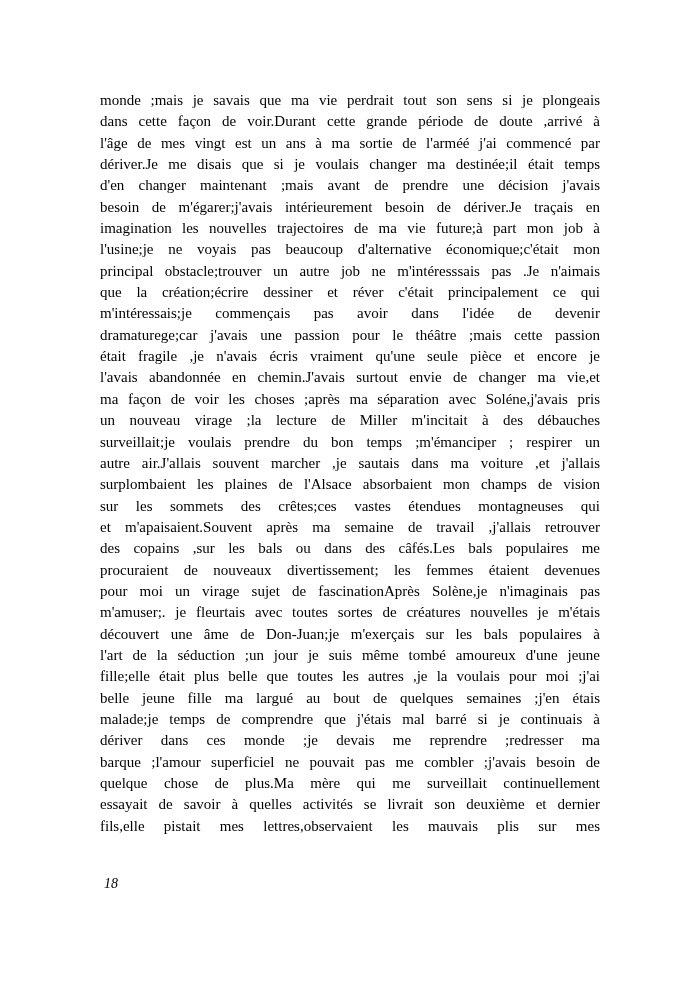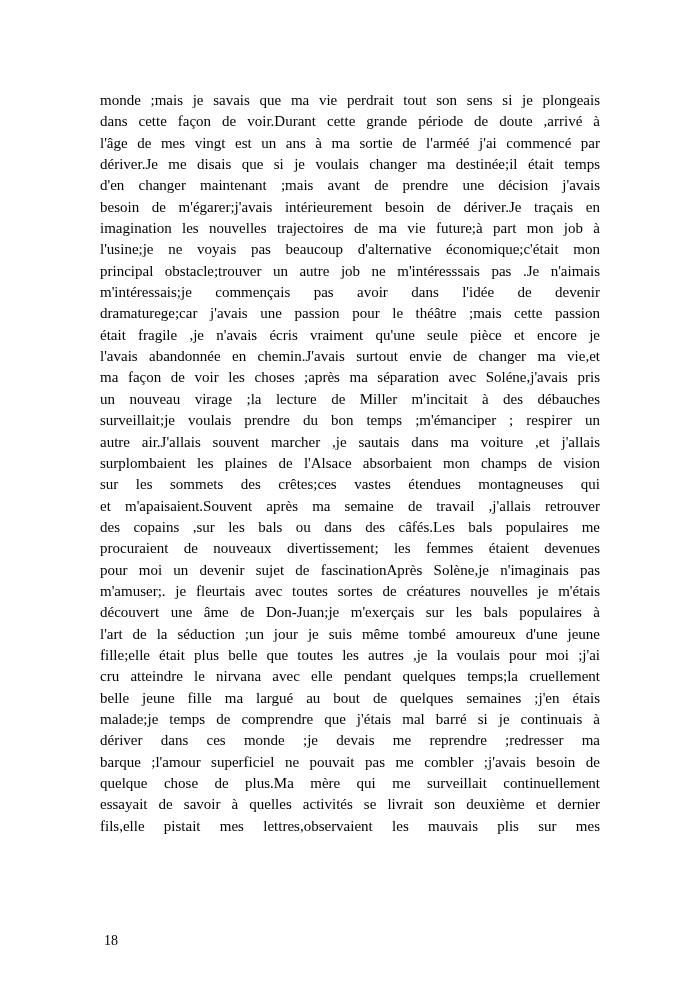--- a/index.html
+++ b/index.html
@@ -31,58 +31,59 @@
   .text-line {
     text-align: justify;
     text-align-last: justify;
     -moz-text-align-last: justify;
     white-space: normal;
     overflow: hidden;
   }
   .page-number {
     position: absolute;
     left: 104px;
-    top: 933px;
+    top: 876px;
     font-size: 14px;
     text-align: left;
+    font-style: italic;
   }
 </style>
 </head>
 <body>
 
 <div class="page">
   <div class="text-block">
       <div class="text-line">monde ;mais je savais que ma vie perdrait tout son sens si je plongeais</div>
       <div class="text-line">dans cette façon de voir.Durant cette grande période de doute ,arrivé à</div>
       <div class="text-line">l'âge de mes vingt est un ans à ma sortie de l'arméé j'ai commencé par</div>
       <div class="text-line">dériver.Je me disais que si je voulais changer ma destinée;il était temps</div>
       <div class="text-line">d'en changer maintenant ;mais avant de prendre une décision j'avais</div>
       <div class="text-line">besoin de m'égarer;j'avais intérieurement besoin de dériver.Je traçais en</div>
       <div class="text-line">imagination les nouvelles trajectoires de ma vie future;à part mon job à</div>
       <div class="text-line">l'usine;je ne voyais pas beaucoup d'alternative économique;c'était mon</div>
       <div class="text-line">principal obstacle;trouver un autre job ne m'intéresssais pas .Je n'aimais</div>
+      <div class="text-line">que la création;écrire dessiner et réver c'était principalement ce qui</div>
       <div class="text-line">m'intéressais;je commençais pas avoir dans l'idée de devenir</div>
       <div class="text-line">dramaturege;car j'avais une passion pour le théâtre ;mais cette passion</div>
       <div class="text-line">était fragile ,je n'avais écris vraiment qu'une seule pièce et encore je</div>
       <div class="text-line">l'avais abandonnée en chemin.J'avais surtout envie de changer ma vie,et</div>
       <div class="text-line">ma façon de voir les choses ;après ma séparation avec Soléne,j'avais pris</div>
       <div class="text-line">un nouveau virage ;la lecture de Miller m'incitait à des débauches</div>
       <div class="text-line">surveillait;je voulais prendre du bon temps ;m'émanciper ; respirer un</div>
       <div class="text-line">autre air.J'allais souvent marcher ,je sautais dans ma voiture ,et j'allais</div>
       <div class="text-line">surplombaient les plaines de l'Alsace absorbaient mon champs de vision</div>
       <div class="text-line">sur les sommets des crêtes;ces vastes étendues montagneuses qui</div>
       <div class="text-line">et m'apaisaient.Souvent après ma semaine de travail ,j'allais retrouver</div>
       <div class="text-line">des copains ,sur les bals ou dans des câfés.Les bals populaires me</div>
       <div class="text-line">procuraient de nouveaux divertissement; les femmes étaient devenues</div>
-      <div class="text-line">pour moi un devenir sujet de fascinationAprès Solène,je n'imaginais pas</div>
+      <div class="text-line">pour moi un virage sujet de fascinationAprès Solène,je n'imaginais pas</div>
       <div class="text-line">m'amuser;. je fleurtais avec toutes sortes de créatures nouvelles je m'étais</div>
       <div class="text-line">découvert une âme de Don-Juan;je m'exerçais sur les bals populaires à</div>
       <div class="text-line">l'art de la séduction ;un jour je suis même tombé amoureux d'une jeune</div>
       <div class="text-line">fille;elle était plus belle que toutes les autres ,je la voulais pour moi ;j'ai</div>
-      <div class="text-line">cru atteindre le nirvana avec elle pendant quelques temps;la cruellement</div>
       <div class="text-line">belle jeune fille ma largué au bout de quelques semaines ;j'en étais</div>
       <div class="text-line">malade;je temps de comprendre que j'étais mal barré si je continuais à</div>
       <div class="text-line">dériver dans ces monde ;je devais me reprendre ;redresser ma</div>
       <div class="text-line">barque ;l'amour superficiel ne pouvait pas me combler ;j'avais besoin de</div>
       <div class="text-line">quelque chose de plus.Ma mère qui me surveillait continuellement</div>
       <div class="text-line">essayait de savoir à quelles activités se livrait son deuxième et dernier</div>
       <div class="text-line">fils,elle pistait mes lettres,observaient les mauvais plis sur mes</div>
     </div>
   <div class="page-number">18</div>
 </div>

